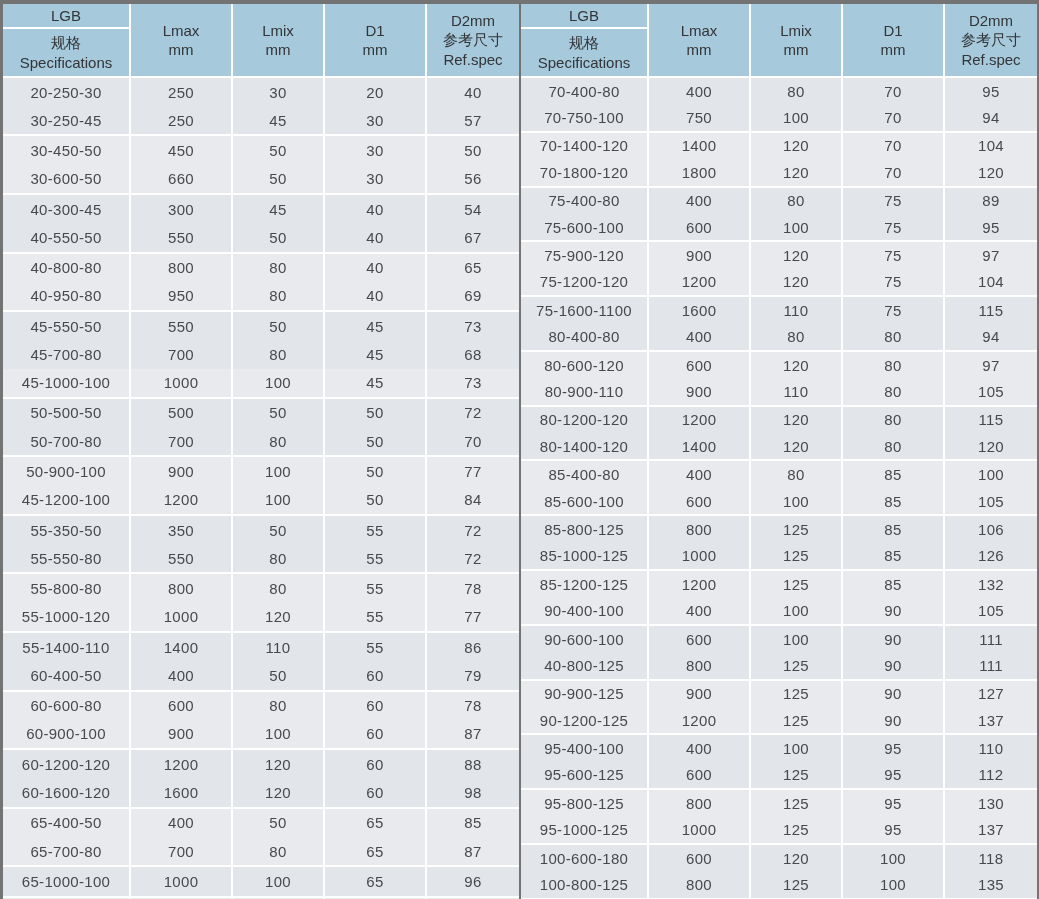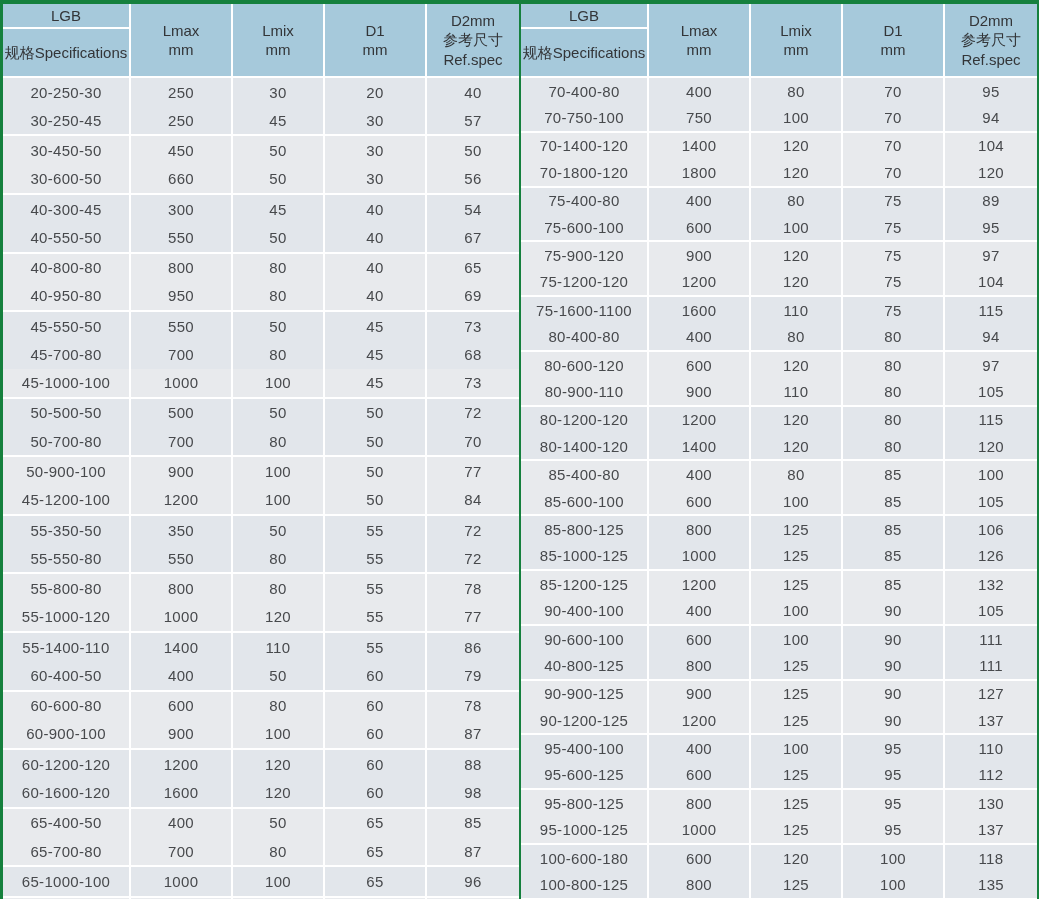--- a/index.html
+++ b/index.html
@@ -1,19 +1,19 @@
 <!DOCTYPE html>
 <html><head>
 <meta charset="utf-8">
 <style>
   html,body{margin:0;padding:0;background:#ffffff;}
   body{font-family:"Liberation Sans","DejaVu Sans",sans-serif;}
   .page{
     width:1039px;height:899px;box-sizing:border-box;
-    padding:4px 10px 5px 3px;background:#15803d;overflow:hidden;
+    padding:4px 10px 5px 3px;background:#737373;overflow:hidden;
   }
   .tables{display:flex;gap:2px;}
   table{
     border-collapse:separate;border-spacing:0;table-layout:fixed;
     width:516px;
   }
   col.c-spec{width:126px;}
   col.c-lmax{width:102px;}
   col.c-lmix{width:92px;}
   col.c-d1{width:102px;}
@@ -25,21 +25,21 @@
     padding:0;height:72px;border-bottom:2px solid #ffffff;
   }
   thead th + th{border-left:2px solid #ffffff;}
 
   .th-spec{vertical-align:top;}
   .lgb-line{
     height:23px;display:flex;align-items:center;justify-content:center;
     border-bottom:2px solid #ffffff;
   }
   .spec-sub{
-    height:47px;display:flex;flex-direction:row;
+    height:47px;display:flex;flex-direction:column;
     align-items:center;justify-content:center;
   }
 
   tbody td{
     font-size:15px;color:#47494c;text-align:center;vertical-align:middle;
     height:26.4px;padding:0;letter-spacing:0.3px;
   }
   tbody td + td{border-left:2px solid #ffffff;}
   tr.pair-a td{background:#e2e6eb;}
   tr.pair-b td{background:#e8eaed;}

